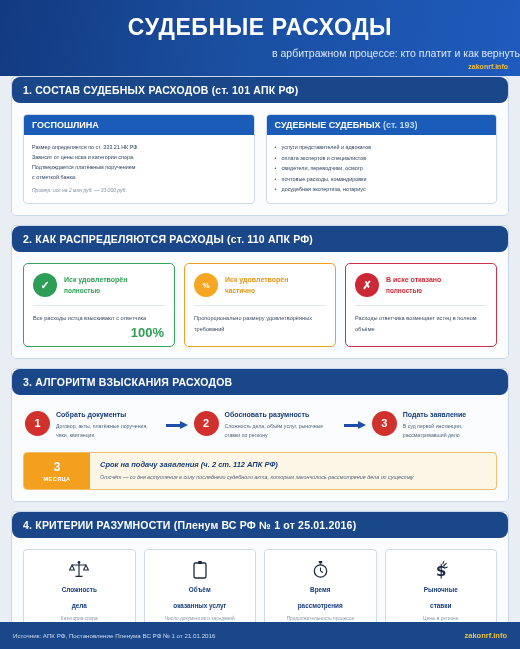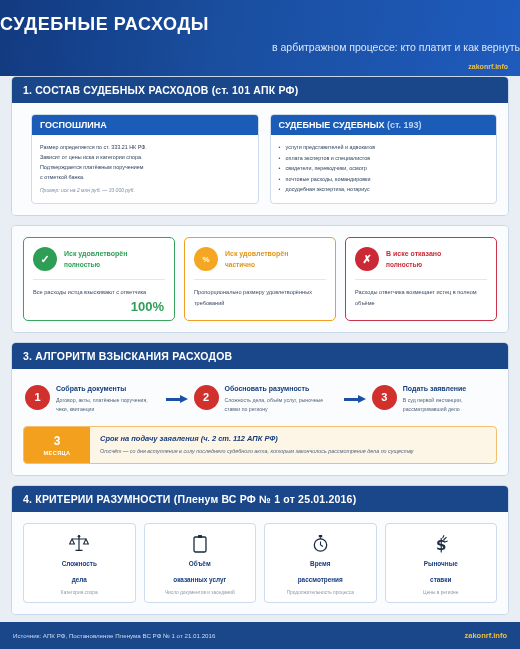--- a/index.html
+++ b/index.html
@@ -12,22 +12,23 @@
   .page { width: 520px; height: 649px; position: relative; background: #e9eef5; }
 
   
   .header {
     height: 76px;
     background: linear-gradient(100deg, #123a80 0%, #1a4fa0 45%, #1f5bbd 100%);
     position: relative;
     padding-top: 14px;
   }
   .header-title {
+    text-align: center;
     color: #ffffff;
-    font-size: 18px;
+    font-size: 23px;
     font-weight: bold;
     letter-spacing: 0.6px;
   }
   .header-sub {
     text-align: right;
     color: #dbe6f7;
     font-size: 10.5px;
     margin-top: 6px;
   }
   .header-brand {
@@ -47,25 +48,26 @@
     overflow: hidden;
   }
   .section:first-of-type { margin-top: 8px; }
   .section-head {
     background: #1a4789;
     color: #ffffff;
     font-size: 10.5px;
     font-weight: bold;
     padding: 7px 11px;
     letter-spacing: 0.2px;
+    border-radius: 8px;
   }
   .section-body { padding: 11px; background: #fafcfe; }
 
   
-  .row2 { display: flex; gap: 11px; margin-left: 8px; }
+  .row2 { display: flex; gap: 11px; }
   .card1 {
     flex: 1;
     background: #ffffff;
     border: 1px solid #cddbeb;
     border-radius: 4px;
     overflow: hidden;
   }
   .card1-head {
     background: #1b5cb8;
     color: #fff;
@@ -256,20 +258,21 @@
               <li>почтовые расходы, командировки</li>
               <li>досудебная экспертиза, нотариус</li>
             </ul>
           </div>
         </div>
       </div>
     </div>
   </div>
 
   <div class="section">
+    <div class="section-head">2. КАК РАСПРЕДЕЛЯЮТСЯ РАСХОДЫ (ст. 110 АПК РФ)</div>
     <div class="section-body">
       <div class="row3">
         <div class="outcome green">
           <div class="oc-top">
             <div class="oc-circle">✓</div>
             <div>
               <div class="oc-t1">Иск удовлетворён</div>
               <div class="oc-t2">полностью</div>
             </div>
           </div>

